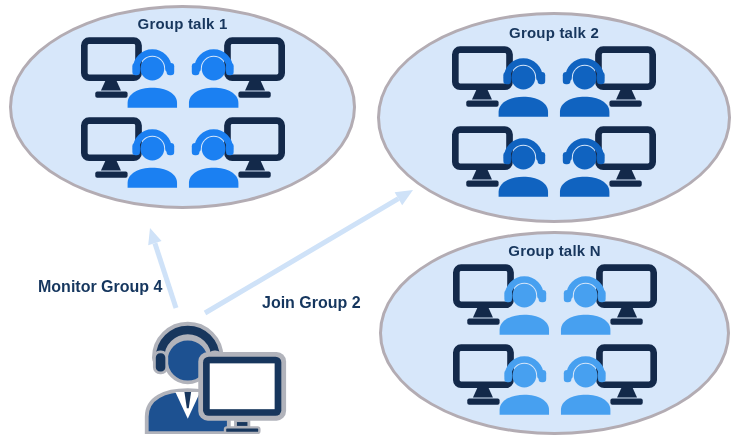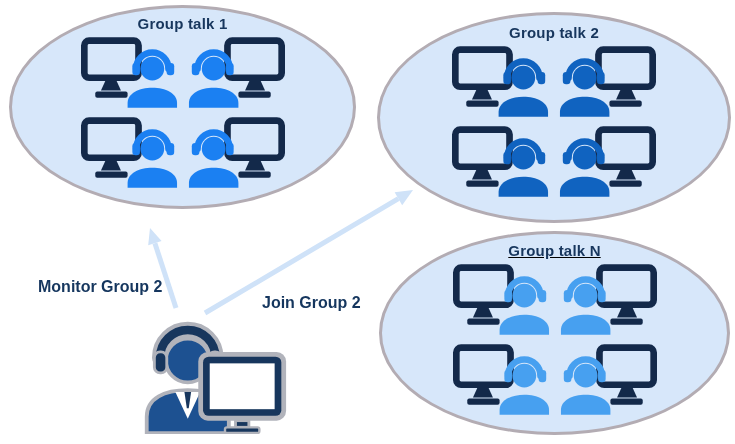--- a/index.html
+++ b/index.html
@@ -8,21 +8,21 @@
   .ellipse{
     position:absolute;
     background:#d7e7fa;
     border:3px solid #b3acb3;
     border-radius:50%;
     box-sizing:border-box;
     display:flex;flex-direction:column;align-items:center;
   }
   #group1{left:9px;top:5px;width:347px;height:204px;padding-top:6px;}
   #group2{left:377px;top:12px;width:354px;height:211px;padding-top:8px;}
-  #group3{left:379px;top:231px;width:351px;height:204px;padding-top:7px;text-decoration:underline;}
+  #group3{left:379px;top:231px;width:351px;height:204px;padding-top:7px;}
 
   .group-title{
     font-size:15px;font-weight:600;color:#17365d;line-height:20px;
     letter-spacing:.2px;
   }
   .members{
     margin-top:3px;
     display:grid;
     grid-template-columns:repeat(2,97px);
     column-gap:10px;row-gap:9px;
@@ -128,21 +128,21 @@
     <g>
       <line x1="176" y1="308" x2="154.9" y2="243.2" stroke="#cfe2f8" stroke-width="5"></line>
       <polygon points="150,228 161.6,241.1 148.2,245.3" fill="#cfe2f8"></polygon>
     </g>
     <g>
       <line x1="205" y1="313" x2="398.4" y2="198.7" stroke="#cfe2f8" stroke-width="5"></line>
       <polygon points="413,190 402.2,205.2 394.6,192.2" fill="#cfe2f8"></polygon>
     </g>
   </svg>
 
-  <div class="arrow-label" id="monitor-label">Monitor Group 2</div>
+  <div class="arrow-label" id="monitor-label">Monitor Group 4</div>
   <div class="arrow-label" id="join-label">Join Group 2</div>
 
   <svg id="operator" viewBox="0 0 154 132">
 
     <path d="M20 52 A29 29 0 0 1 78 52" fill="none" stroke="#b1b3bb" stroke-width="17" stroke-linecap="round"></path>
     <path d="M20 52 A29 29 0 0 1 78 52" fill="none" stroke="#17365d" stroke-width="9" stroke-linecap="round"></path>
 
     <circle cx="49" cy="55" r="23" fill="#1d5191" stroke="#b1b3bb" stroke-width="4"></circle>
 
     <rect x="14" y="46" width="13" height="22" rx="6" fill="#17365d" stroke="#b1b3bb" stroke-width="3"></rect>

